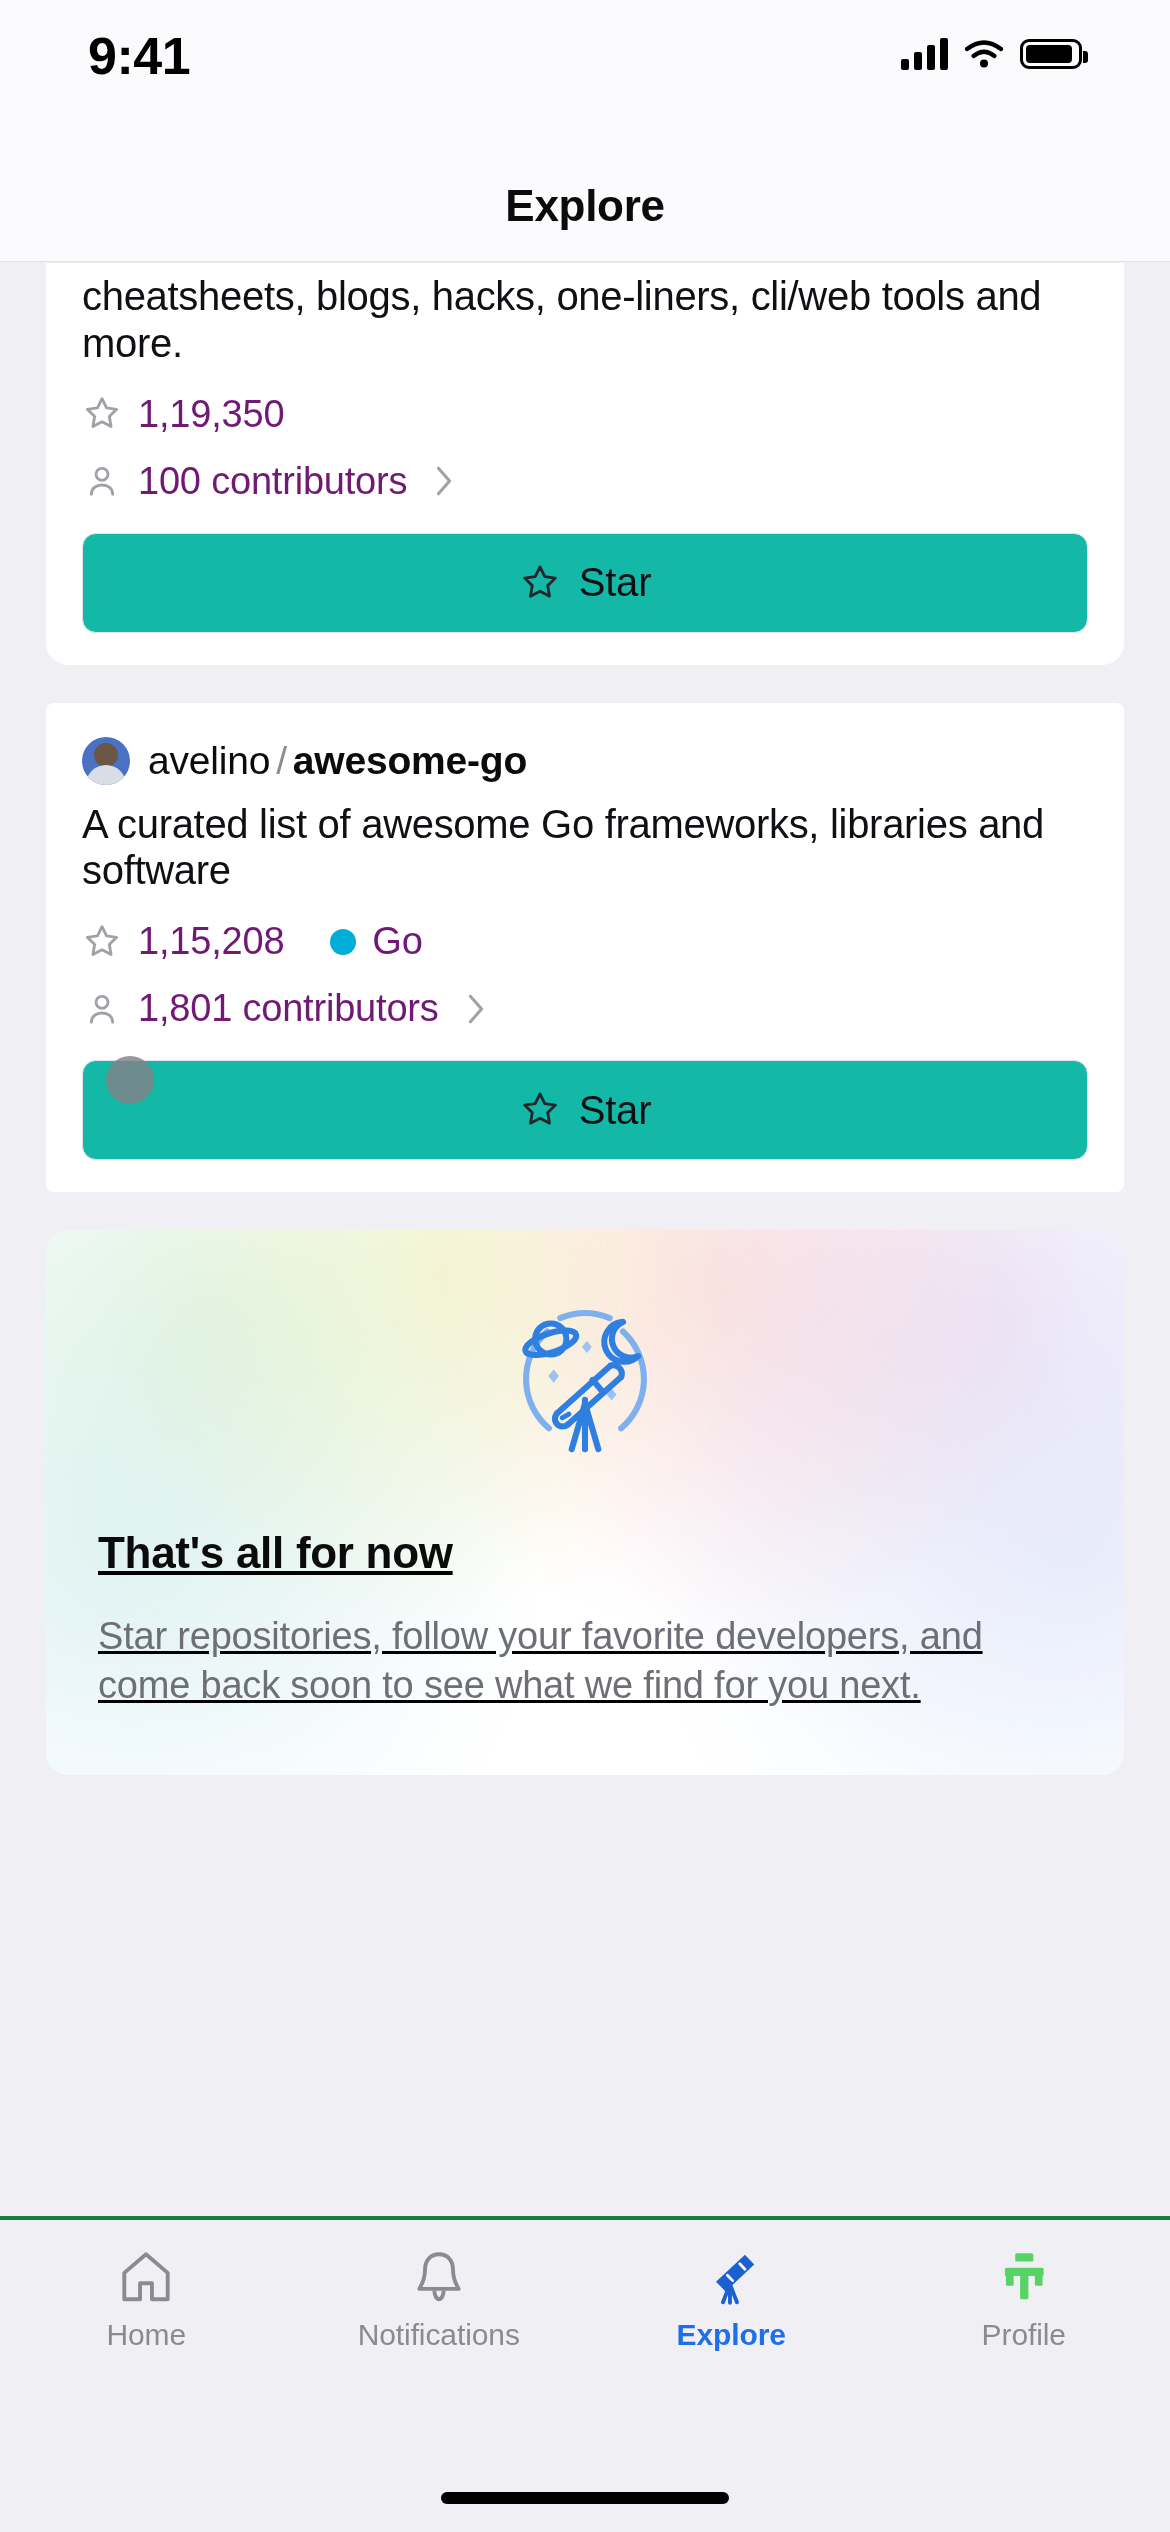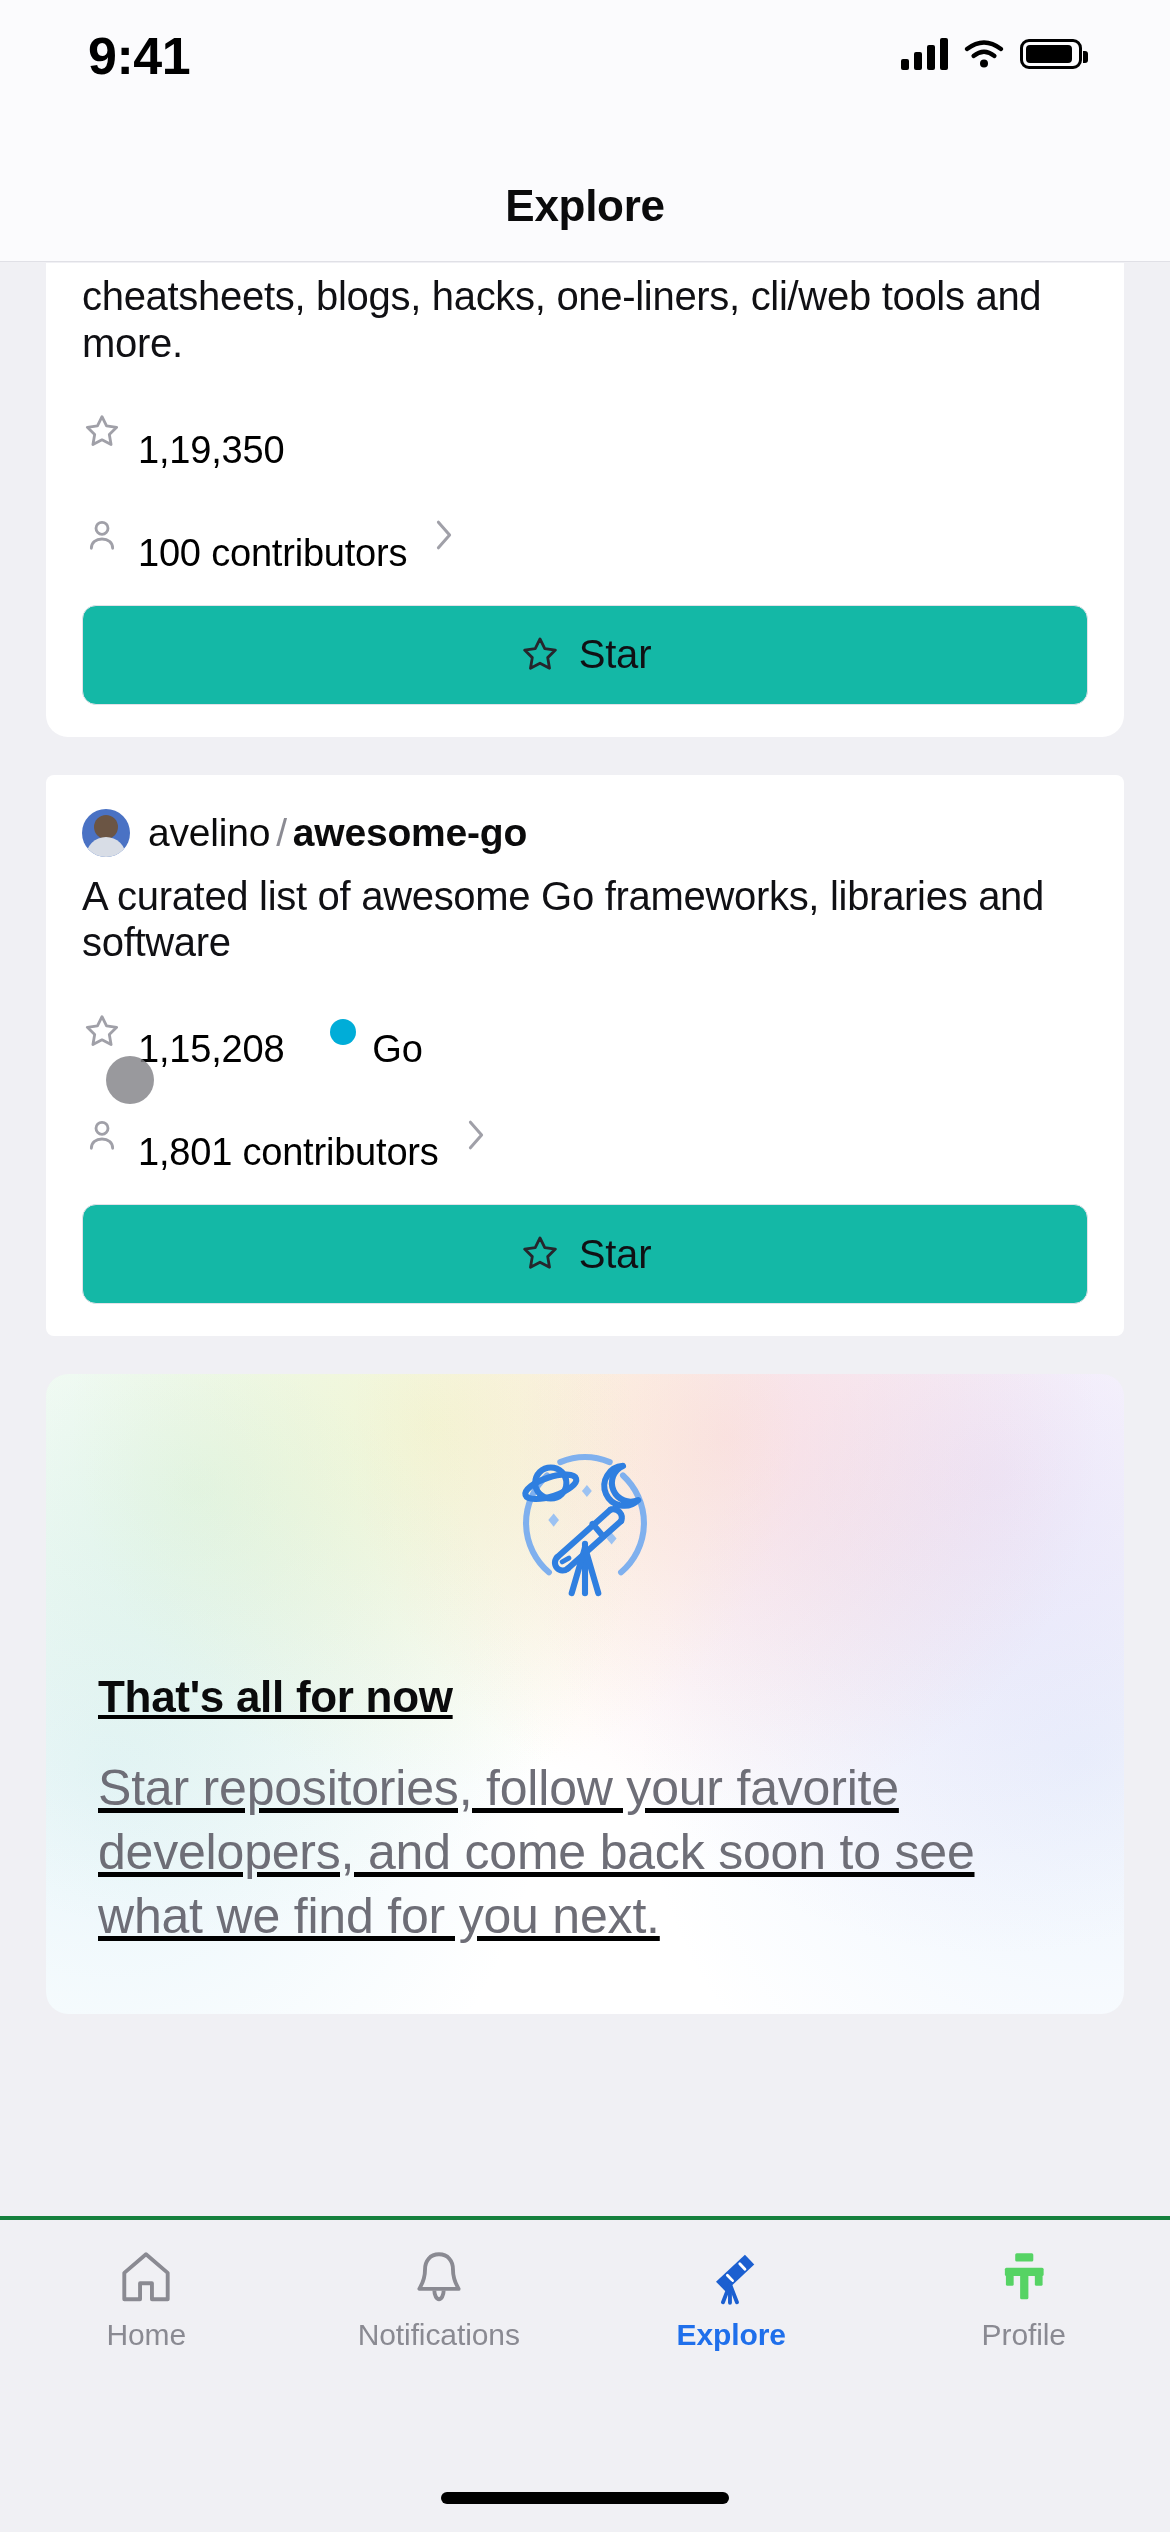--- a/index.html
+++ b/index.html
@@ -92,21 +92,21 @@
   .repo-desc {
     font-size:40px; line-height:1.17; color:#101014;
     padding:6px 36px 0 36px; letter-spacing:-0.3px;
   }
 
   .stats-row {
     display:flex; align-items:center; gap:46px;
     padding:26px 36px 0 36px;
   }
   .stat { display:flex; align-items:center; gap:16px; }
-  .stat-text { font-size:38px; color:#000000; letter-spacing:-0.2px;margin-top:36px;}
+  .stat-text { font-size:38px; color:#701a75; letter-spacing:-0.2px;}
   .lang { display:flex; align-items:center; gap:16px;}
   .lang-dot { width:26px;height:26px;border-radius:50%; flex:0 0 auto;}
   .contrib-row {
     display:flex; align-items:center; gap:16px;
     padding:24px 36px 0 36px;
   }
   .chev { margin-left:8px; }
 
   .star-btn {
     margin:30px 36px 0 36px;
@@ -126,21 +126,21 @@
       radial-gradient(circle at 88% 16%, rgba(200,170,235,0.25) 0%, rgba(200,170,235,0) 44%),
       radial-gradient(circle at 6% 62%,  rgba(150,210,235,0.22) 0%, rgba(150,210,235,0) 40%),
       radial-gradient(circle at 96% 60%, rgba(160,200,245,0.20) 0%, rgba(160,200,245,0) 40%),
       #ffffff;
     padding:52px 52px 66px 52px;
     text-align:left;
     text-decoration:underline;
   }
   .endcard .illo { display:flex; justify-content:center; margin-bottom:56px; }
   .end-title { font-size:44px; font-weight:700; color:#0b0b0c; margin-bottom:34px; letter-spacing:-0.3px;}
-  .end-sub { font-size:50px; line-height:1.28; color:#6e6e77; letter-spacing:-0.2px;}
+  .end-sub { font-size:38px; line-height:1.28; color:#6e6e77; letter-spacing:-0.2px;}
 
   
   .tabbar {
     position:absolute; bottom:0; left:0; width:1170px; height:316px;
     background:#f0f0f4;
     border-top:4px solid #15803d;
     display:flex; align-items:flex-start; justify-content:space-around;
     padding-top:26px;
   }
   .tab { width:25%; display:flex; flex-direction:column; align-items:center; gap:10px; }

